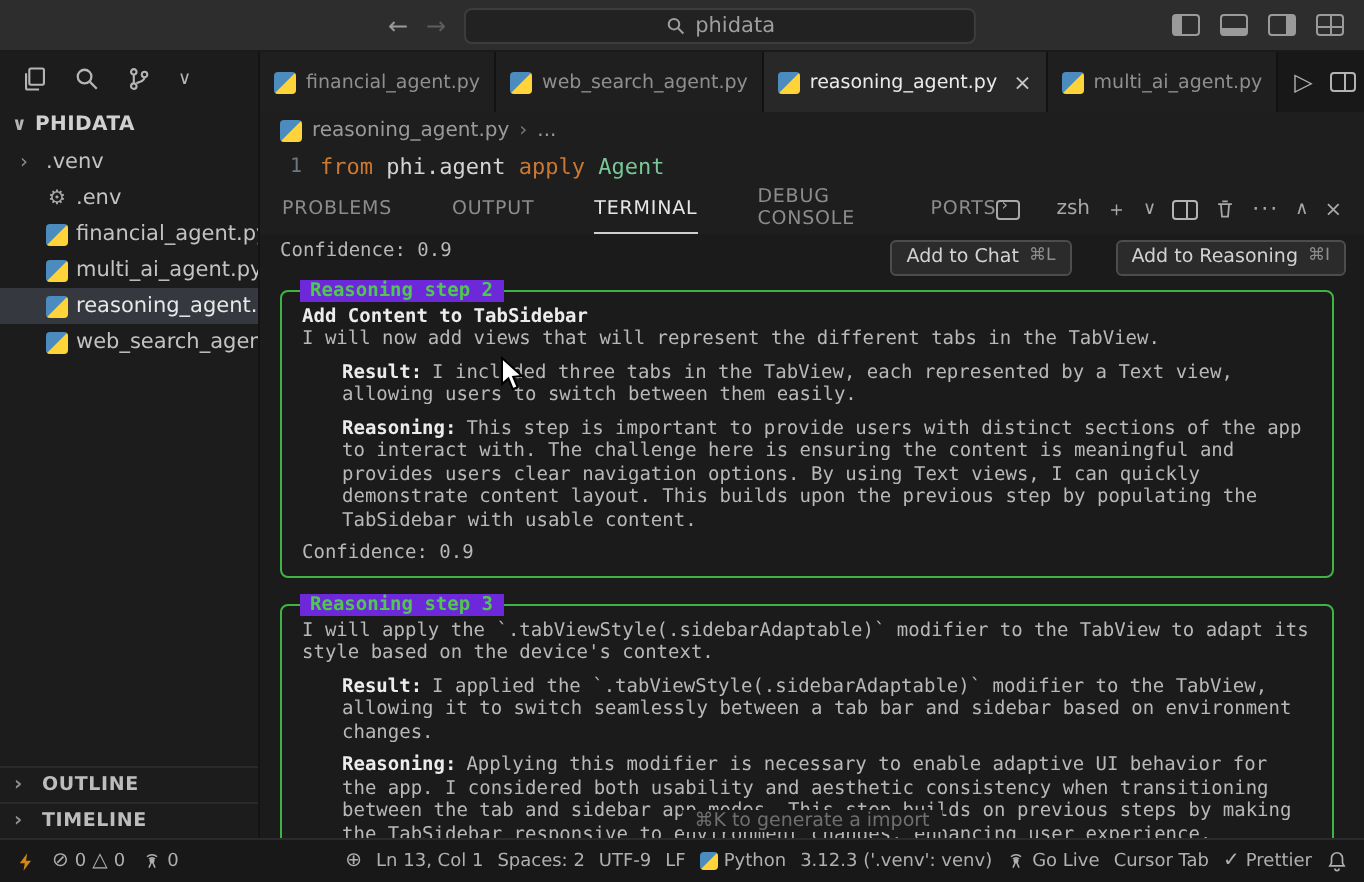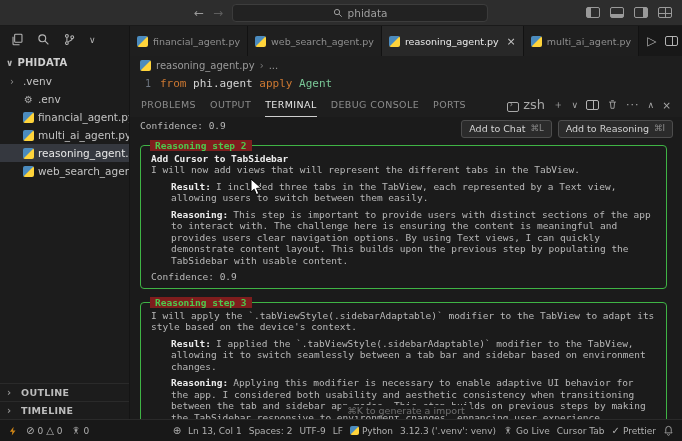--- a/index.html
+++ b/index.html
@@ -70,43 +70,43 @@
   .code-row{ flex:0 0 18px; display:flex; align-items:center;
     font-family:"DejaVu Sans Mono",monospace; font-size:11px; }
   .gutter{ width:30px; flex:0 0 30px; text-align:right; padding-right:9px;
     color:#6e7681; font-size:10px; }
   .tok-kw{ color:#cc7832; }
   .tok-plain{ color:#d4d4d4; }
   .tok-cls{ color:#79c796; }
 
   
   .panel-header{ flex:0 0 25px; display:flex; align-items:center; padding:0 11px; background:#1e1e1e; }
-  .ptabs{ display:flex; gap:14px; font-size:9.5px; letter-spacing:.4px; color:#8c8c8c; height:100%; }
+  .ptabs{ display:flex; gap:30px; font-size:9.5px; letter-spacing:.4px; color:#8c8c8c; height:100%; }
   .ptab{ display:flex; align-items:center; height:100%; border-bottom:1px solid transparent; }
   .ptab.active{ color:#e6e6e6; border-bottom-color:#cfcfcf; }
   .p-controls{ margin-left:auto; display:flex; align-items:center; gap:8px; color:#a8a8a8; font-size:10.5px; }
-  .zshwrap{ display:flex; align-items:flex-end; gap:4px; font-size:13px; }
+  .zshwrap{ display:flex; align-items:flex-end; gap:18px; font-size:10px; }
   .i-term{ width:12px; height:10px; border:1px solid #a8a8a8; border-radius:2px; position:relative; }
   .i-term::before{ content:"›"; position:absolute; left:1.5px; top:-3px; font-size:8px; color:#a8a8a8; }
   .pchev{ font-size:9px; }
 
   
   .terminal{ flex:1; min-height:0; position:relative; background:#1b1b1b; overflow:hidden;
     font-family:"DejaVu Sans Mono",monospace; font-size:9.5px; line-height:11.5px;
     color:#b8b8b8; padding:3px 10px 0 8px; }
   .tline{ padding-left:2px; }
-  .actions{ position:absolute; top:3px; right:9px; display:flex; gap:6px; z-index:3; }
+  .actions{ position:absolute; top:3px; right:9px; display:flex; gap:22px; z-index:3; }
   .abtn{ background:#2b2b2b; border:1px solid #4d4d4d; border-radius:3px; padding:2px 7px;
     font-family:"DejaVu Sans",sans-serif; font-size:9.5px; color:#d2d2d2;
     display:flex; align-items:center; gap:5px; white-space:nowrap; }
   .abtn .sc{ color:#8d8d8d; font-size:8.5px; }
 
   .stepbox{ position:relative; border:1px solid #3fb445; border-radius:4px;
     margin:13px 5px 0 2px; padding:7px 10px 5px; }
-  .steptitle{ position:absolute; top:-6px; left:9px; background:#7f1d1d; padding:0 5px;
+  .steptitle{ position:absolute; top:-6px; left:9px; background:#6d28d9; padding:0 5px;
     color:#4ec94e; font-weight:bold; }
   .shead{ color:#ececec; font-weight:bold; }
   .spara{ margin-top:5px;margin-left:20px; }
   .slabel{ color:#ececec; font-weight:bold; margin-right:5px; }
   .sconf{ margin-top:5px; }
 
   .hint{ position:absolute; left:50%; bottom:3px; transform:translateX(-50%);
     color:#6f6f6f; font-family:"DejaVu Sans",sans-serif; font-size:9.5px;
     background:#1b1b1b; padding:0 6px; white-space:nowrap; z-index:4; }
 
@@ -291,21 +291,21 @@
             <span class="sc">⌘L</span>
           </div>
           <div class="abtn">
             <span>Add to Reasoning</span>
             <span class="sc">⌘I</span>
           </div>
         </div>
 
         <div class="stepbox">
           <span class="steptitle">Reasoning step 2</span>
-          <div class="shead">Add Cursor to TabSidebar</div>
+          <div class="shead">Add Content to TabSidebar</div>
           <div>I will now add views that will represent the different tabs in the TabView.</div>
           <div class="spara">
             <span class="slabel">Result:</span><span>I included three tabs in the TabView, each represented by a Text view, allowing users to switch between them easily.</span>
           </div>
           <div class="spara">
             <span class="slabel">Reasoning:</span><span>This step is important to provide users with distinct sections of the app to interact with. The challenge here is ensuring the content is meaningful and provides users clear navigation options. By using Text views, I can quickly demonstrate content layout. This builds upon the previous step by populating the TabSidebar with usable content.</span>
           </div>
           <div class="sconf">Confidence: 0.9</div>
         </div>
 

